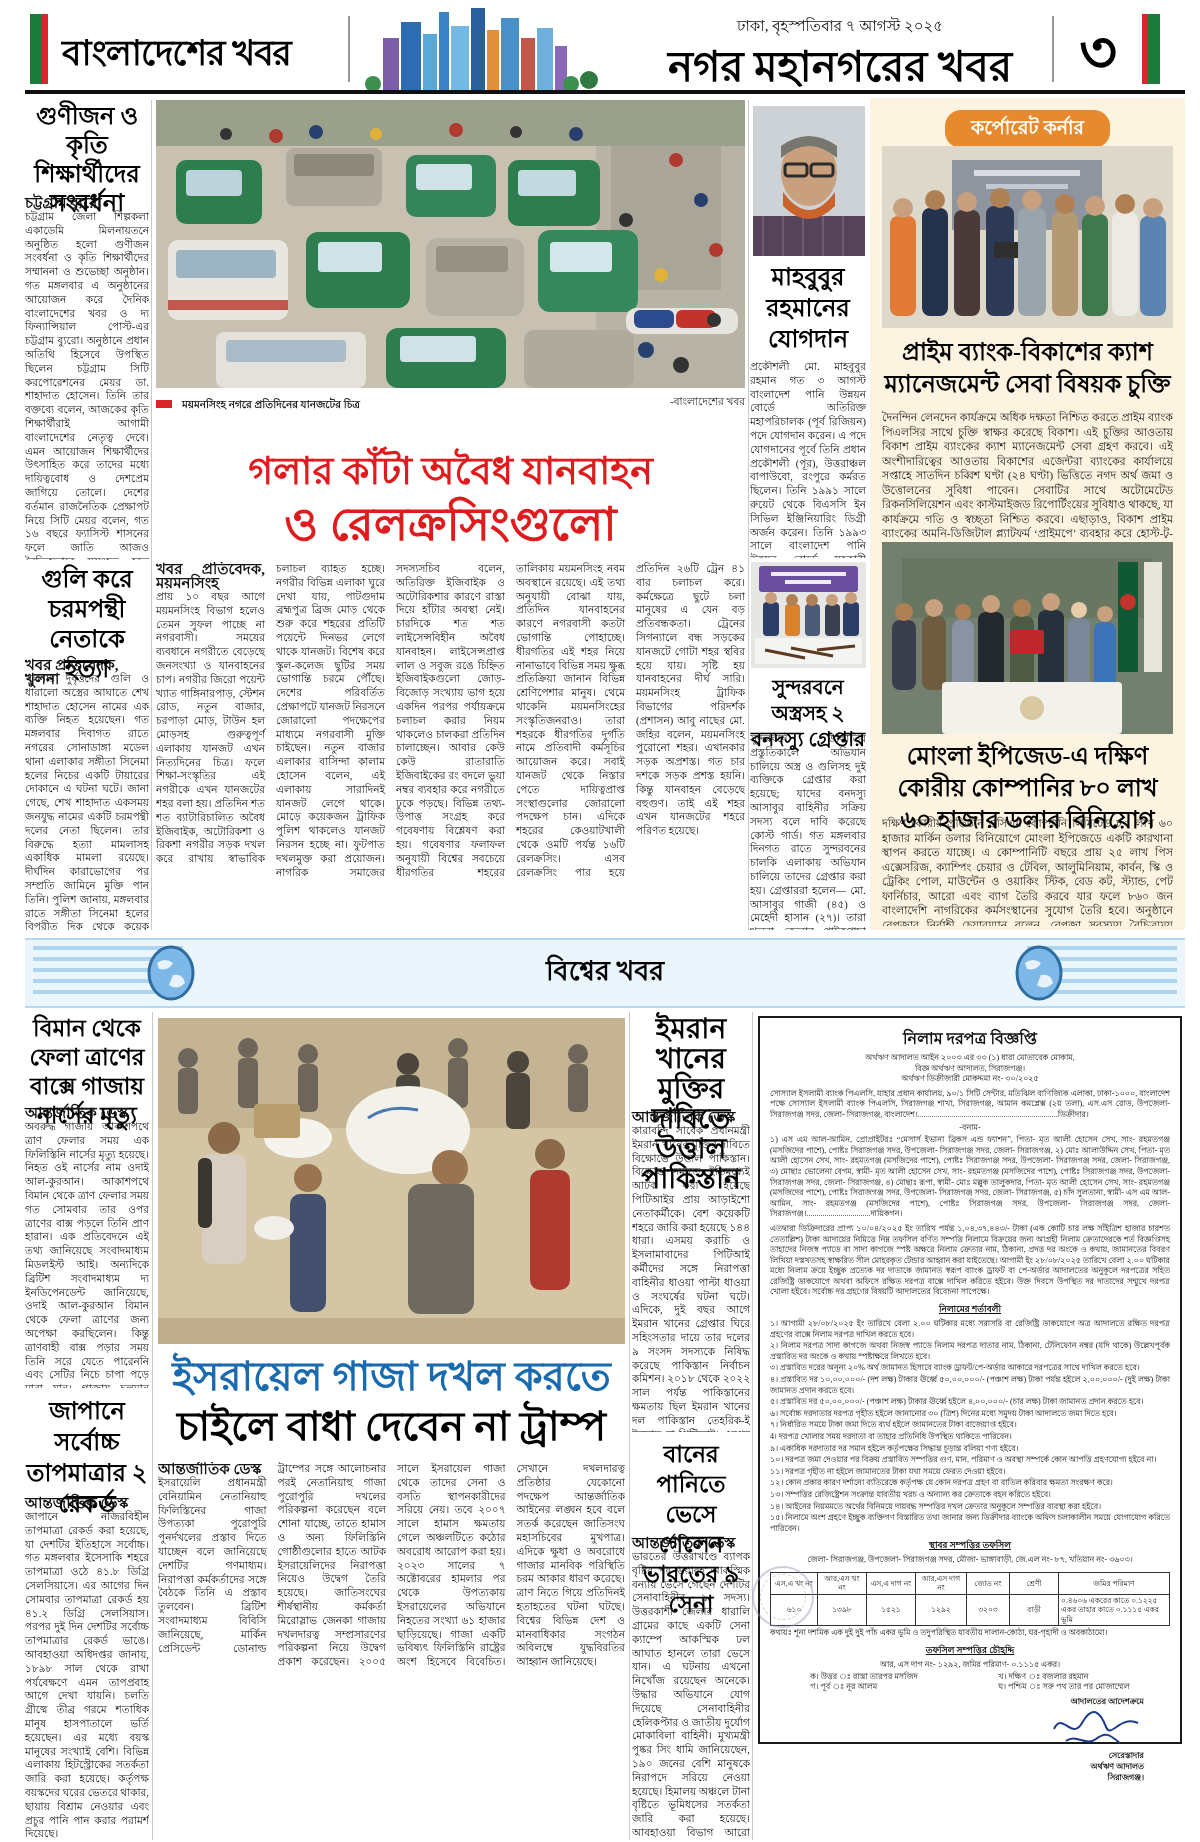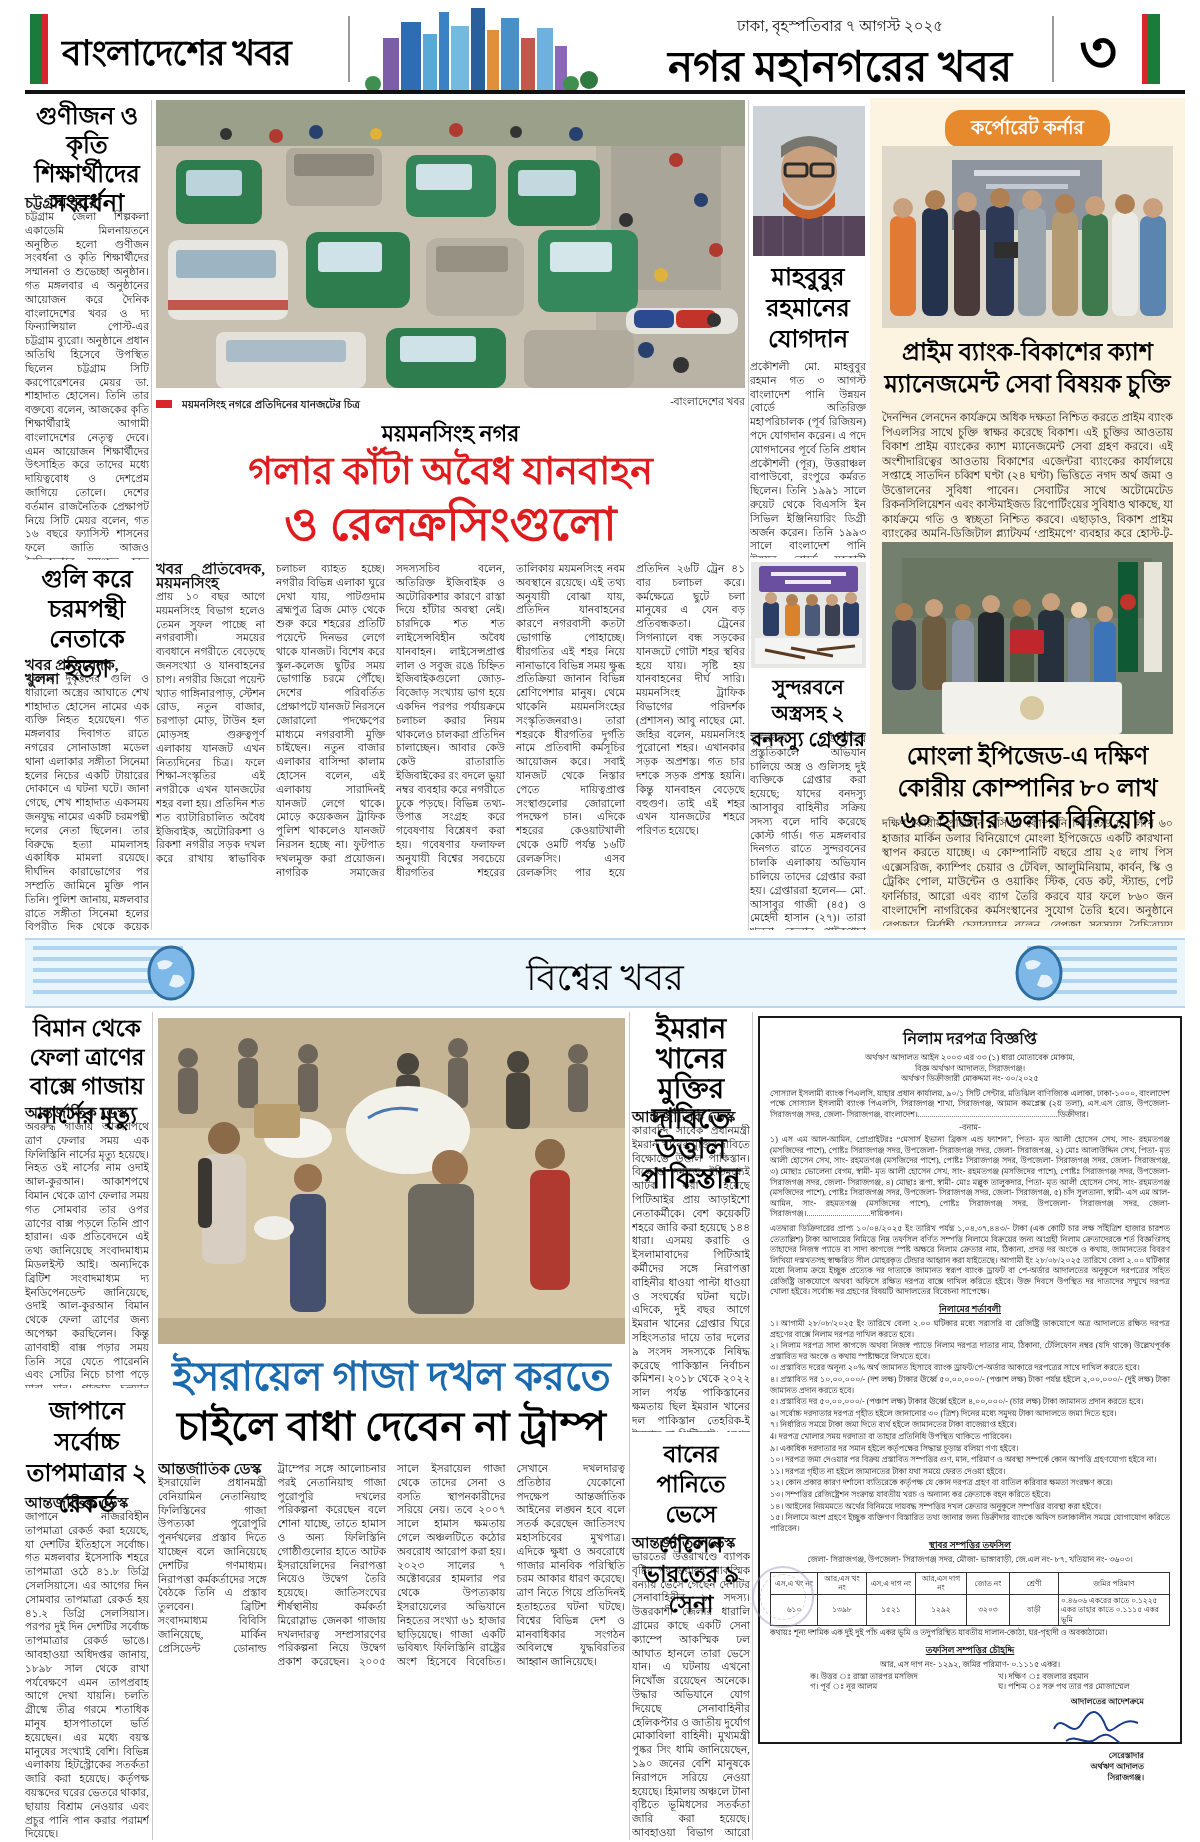--- a/index.html
+++ b/index.html
@@ -140,21 +140,20 @@
         <circle cx="470" cy="120" r="7"></circle>
         <circle cx="525" cy="265" r="8"></circle>
         <circle cx="558" cy="220" r="7"></circle>
       </g>
   </svg>
   <div class="abs" style="left:156px;top:394px;width:589px;">
     <span class="bullet"></span>
     <span class="cap">ময়মনসিংহ নগরে প্রতিদিনের যানজটের চিত্র</span>
     <span class="cap" style="float:right;font-weight:normal;">-বাংলাদেশের খবর</span>
   </div>
-  <div class="abs hl" style="left:156px;top:416px;width:589px;font-size:22px;">ময়মনসিংহ নগর</div>
   <div class="abs hl" style="left:156px;top:444px;width:589px;font-size:38px;line-height:54px;color:#e01b1e;">গলার কাঁটা অবৈধ যানবাহন</div>
   <div class="abs hl" style="left:156px;top:498px;width:589px;font-size:46px;line-height:54px;color:#e01b1e;">ও রেলক্রসিংগুলো</div>
   <div class="abs body-t cols5" style="left:156px;top:562px;width:589px;height:368px;">
     <b class="byl">খবর প্রতিবেদক, ময়মনসিংহ</b>
     <span>প্রায় ১০ বছর আগে ময়মনসিংহ বিভাগ হলেও তেমন সুফল পাচ্ছে না নগরবাসী। সময়ের ব্যবধানে নগরীতে বেড়েছে জনসংখ্যা ও যানবাহনের চাপ। নগরীর জিরো পয়েন্ট খ্যাত গাঙ্গিনারপাড়, স্টেশন রোড, নতুন বাজার, চরপাড়া মোড়, টাউন হল মোড়সহ গুরুত্বপূর্ণ এলাকায় যানজট এখন নিত্যদিনের চিত্র। ফলে শিক্ষা-সংস্কৃতির এই নগরীকে এখন যানজটের শহর বলা হয়। প্রতিদিন শত শত ব্যাটারিচালিত অবৈধ ইজিবাইক, অটোরিকশা ও রিকশা নগরীর সড়ক দখল করে রাখায় স্বাভাবিক চলাচল ব্যাহত হচ্ছে। নগরীর বিভিন্ন এলাকা ঘুরে দেখা যায়, পাটগুদাম ব্রহ্মপুত্র ব্রিজ মোড় থেকে শুরু করে শহরের প্রতিটি পয়েন্টে দিনভর লেগে থাকে যানজট। বিশেষ করে স্কুল-কলেজ ছুটির সময় ভোগান্তি চরমে পৌঁছে। দেশের পরিবর্তিত প্রেক্ষাপটে যানজট নিরসনে জোরালো পদক্ষেপের মাধ্যমে নগরবাসী মুক্তি চাইছেন। নতুন বাজার এলাকার বাসিন্দা কালাম হোসেন বলেন, এই এলাকায় সারাদিনই যানজট লেগে থাকে। মোড়ে কয়েকজন ট্রাফিক পুলিশ থাকলেও যানজট নিরসন হচ্ছে না। ফুটপাত দখলমুক্ত করা প্রয়োজন। নাগরিক সমাজের সদস্যসচিব বলেন, অতিরিক্ত ইজিবাইক ও অটোরিকশার কারণে রাস্তা দিয়ে হাঁটার অবস্থা নেই। চারদিকে শত শত লাইসেন্সবিহীন অবৈধ যানবাহন। লাইসেন্সপ্রাপ্ত লাল ও সবুজ রঙে চিহ্নিত ইজিবাইকগুলো জোড়-বিজোড় সংখ্যায় ভাগ হয়ে একদিন পরপর পর্যায়ক্রমে চলাচল করার নিয়ম থাকলেও চালকরা প্রতিদিন চালাচ্ছেন। আবার কেউ কেউ রাতারাতি ইজিবাইকের রং বদলে ভুয়া নম্বর ব্যবহার করে নগরীতে ঢুকে পড়ছে। বিভিন্ন তথ্য-উপাত্ত সংগ্রহ করে গবেষণায় বিশ্লেষণ করা হয়। গবেষণার ফলাফল অনুযায়ী বিশ্বের সবচেয়ে ধীরগতির শহরের তালিকায় ময়মনসিংহ নবম অবস্থানে রয়েছে। এই তথ্য অনুযায়ী বোঝা যায়, প্রতিদিন যানবাহনের কারণে নগরবাসী কতটা ভোগান্তি পোহাচ্ছে। ধীরগতির এই শহর নিয়ে নানাভাবে বিভিন্ন সময় ক্ষুব্ধ প্রতিক্রিয়া জানান বিভিন্ন শ্রেণিপেশার মানুষ। থেমে থাকেনি ময়মনসিংহের সংস্কৃতিজনরাও। তারা শহরকে ধীরগতির দুর্গতি নামে প্রতিবাদী কর্মসূচির আয়োজন করে। সবাই যানজট থেকে নিস্তার পেতে দায়িত্বপ্রাপ্ত সংস্থাগুলোর জোরালো পদক্ষেপ চান। এদিকে শহরের কেওয়াটখালী থেকে ওমটি পর্যন্ত ১৬টি রেলক্রসিং। এসব রেলক্রসিং পার হয়ে প্রতিদিন ২৬টি ট্রেন ৪১ বার চলাচল করে। কর্মক্ষেত্রে ছুটে চলা মানুষের এ যেন বড় প্রতিবন্ধকতা। ট্রেনের সিগন্যালে বন্ধ সড়কের যানজটে গোটা শহর স্থবির হয়ে যায়। সৃষ্টি হয় যানবাহনের দীর্ঘ সারি। ময়মনসিংহ ট্রাফিক বিভাগের পরিদর্শক (প্রশাসন) আবু নাছের মো. জহির বলেন, ময়মনসিংহ পুরোনো শহর। এখানকার সড়ক অপ্রশস্ত। গত চার দশকে সড়ক প্রশস্ত হয়নি। কিন্তু যানবাহন বেড়েছে বহুগুণ। তাই এই শহর এখন যানজটের শহরে পরিণত হয়েছে।</span>
   </div>
 
   <div class="vr" style="left:748px;top:100px;height:830px;"></div>
 
   <svg class="abs" style="left:753px;top:106px;" width="112" height="150" viewBox="0 0 112 150">
@@ -268,21 +267,21 @@
   <div class="abs body-t" style="left:882px;top:816px;width:291px;height:110px;font-size:11px;line-height:14.5px;">দক্ষিণ কোরীয় প্রতিষ্ঠান ওসিএম কোম্পানি লিমিটেড ৮০ লাখ ৬০ হাজার মার্কিন ডলার বিনিয়োগে মোংলা ইপিজেডে একটি কারখানা স্থাপন করতে যাচ্ছে। এ কোম্পানিটি বছরে প্রায় ২৫ লাখ পিস এক্সেসরিজ, ক্যাম্পিং চেয়ার ও টেবিল, আলুমিনিয়াম, কার্বন, স্কি ও ট্রেকিং পোল, মাউন্টেন ও ওয়াকিং স্টিক, বেড কট, স্ট্যান্ড, পেট ফার্নিচার, আরো এবং ব্যাগ তৈরি করবে যার ফলে ৮৬০ জন বাংলাদেশি নাগরিকের কর্মসংস্থানের সুযোগ তৈরি হবে। অনুষ্ঠানে বেপজার নির্বাহী চেয়ারম্যান বলেন, বেপজা সবসময় বৈচিত্র্যময় উৎপাদনে বিনিয়োগকে উৎসাহিত করে।</div>
 
   <div class="abs wband" style="left:25px;top:938px;width:1160px;height:66px;">
     <div class="streaks" style="left:8px;"></div>
     <div class="streaks" style="right:8px;"></div>
     <svg class="abs" style="left:118px;top:5px;" width="56" height="56" viewBox="0 0 56 56">
       <ellipse cx="28" cy="28" rx="22" ry="26" fill="#7db8e8" stroke="#2e6da0" stroke-width="3"></ellipse>
       <path d="M14 18 q8 -6 16 0 q-4 8 -14 6 Z" fill="#e8f2fa"></path>
       <path d="M30 30 q10 -2 12 8 q-8 8 -16 2 Z" fill="#e8f2fa"></path>
     </svg>
-    <div class="abs" style="left:0;top:10px;width:100%;text-align:center;font-size:36px;font-weight:normal;color:#000;">বিশ্বের খবর</div>
+    <div class="abs" style="left:0;top:10px;width:100%;text-align:center;font-size:27px;font-weight:bold;color:#000;">বিশ্বের খবর</div>
     <svg class="abs" style="right:118px;top:5px;" width="56" height="56" viewBox="0 0 56 56">
       <ellipse cx="28" cy="28" rx="22" ry="26" fill="#7db8e8" stroke="#2e6da0" stroke-width="3"></ellipse>
       <path d="M14 18 q8 -6 16 0 q-4 8 -14 6 Z" fill="#e8f2fa"></path>
       <path d="M30 30 q10 -2 12 8 q-8 8 -16 2 Z" fill="#e8f2fa"></path>
     </svg>
   </div>
 
   <div class="abs hl" style="left:25px;top:1014px;width:124px;font-size:23px;line-height:29px;">বিমান থেকে ফেলা ত্রাণের বাক্সে গাজায় নার্সের মৃত্যু</div>
   <div class="abs byl" style="left:25px;top:1106px;width:124px;">আন্তর্জাতিক ডেস্ক</div>
   <div class="abs body-t" style="left:25px;top:1120px;width:124px;height:268px;">অবরুদ্ধ গাজায় আকাশপথে ত্রাণ ফেলার সময় এক ফিলিস্তিনি নার্সের মৃত্যু হয়েছে। নিহত ওই নার্সের নাম ওদাই আল-কুরআন। আকাশপথে বিমান থেকে ত্রাণ ফেলার সময় গত সোমবার তার ওপর ত্রাণের বাক্স পড়লে তিনি প্রাণ হারান। এক প্রতিবেদনে এই তথ্য জানিয়েছে সংবাদমাধ্যম মিডলইস্ট আই। অন্যদিকে ব্রিটিশ সংবাদমাধ্যম দ্য ইনডিপেনডেন্ট জানিয়েছে, ওদাই আল-কুরআন বিমান থেকে ফেলা ত্রাণের জন্য অপেক্ষা করছিলেন। কিন্তু ত্রাণবাহী বাক্স পড়ার সময় তিনি সরে যেতে পারেননি এবং সেটির নিচে চাপা পড়ে মারা যান। গাজায় চলমান দুর্ভিক্ষের মধ্যে ইসরায়েলের অনুমতিতে বিভিন্ন দেশ আকাশপথে ত্রাণ পাঠাচ্ছে। ২০২৩ সালের অক্টোবর থেকে শুরু হওয়া এই মানবিক সংকটে এখন পর্যন্ত অন্তত ১৮০ জন না খেয়ে মারা গেছেন। ইসরায়েলি অবরোধের কারণে গাজা পুরোপুরি ঘিরে রাখা হয়েছে।</div>

